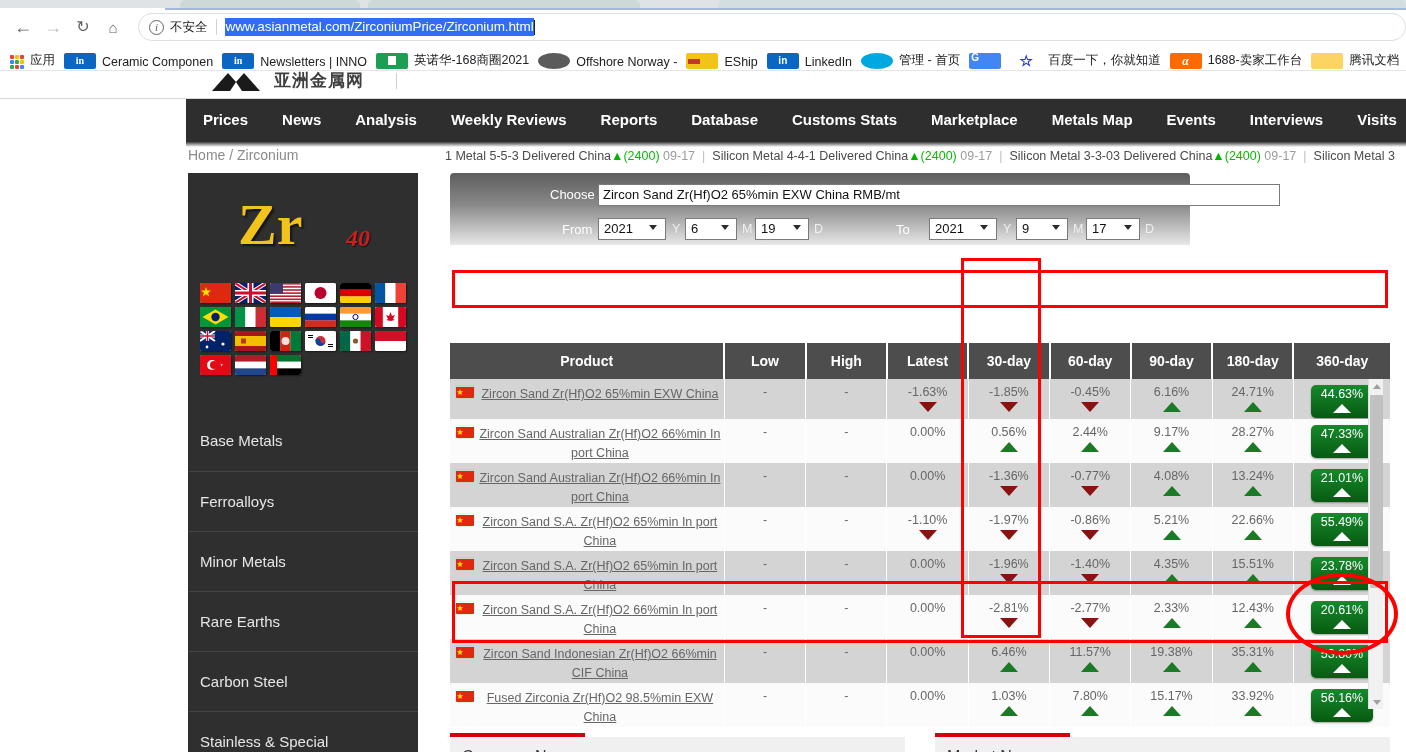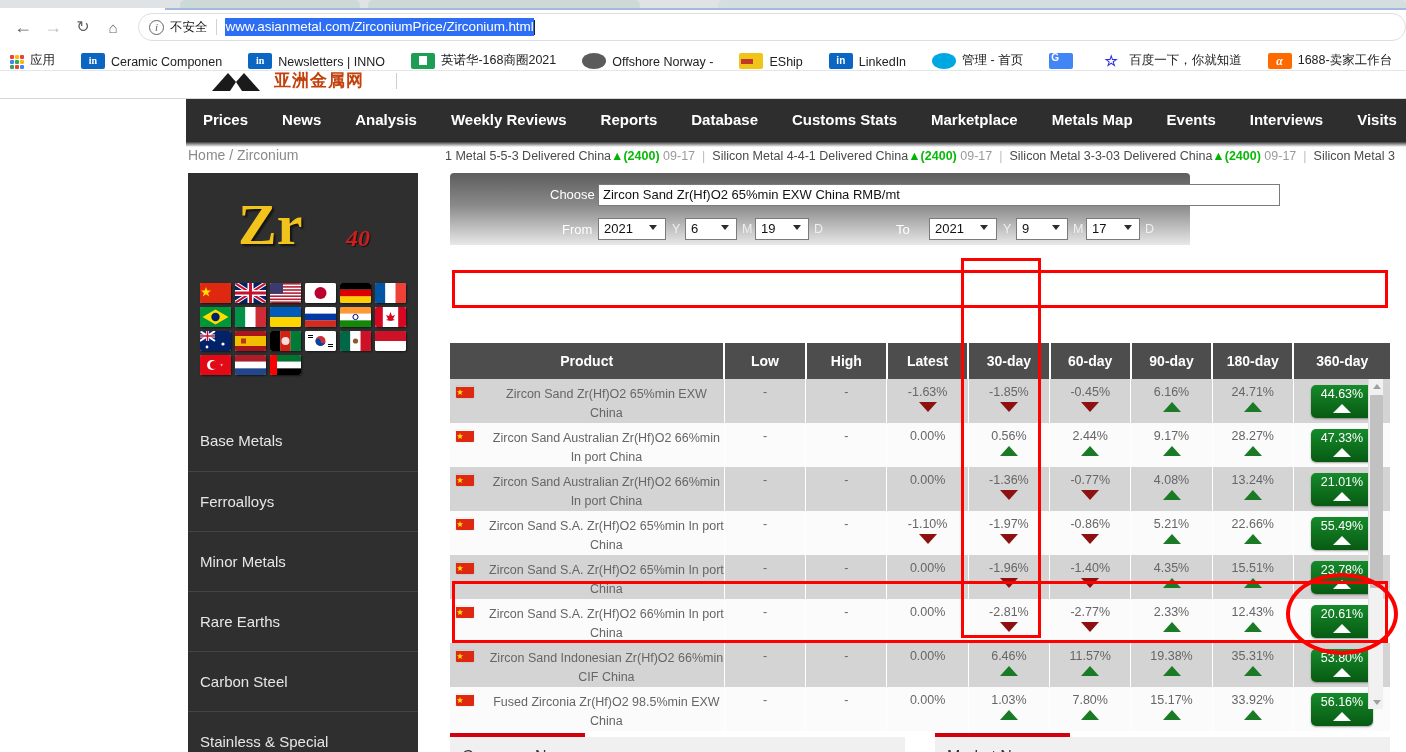--- a/index.html
+++ b/index.html
@@ -66,23 +66,23 @@
   #bookmarks-bar {
     position: absolute; top: 45px; left: 0; width: 1406px; height: 26px;
     background: #fff; display: flex; align-items: center; padding-left: 7px;
     border-bottom: 1px solid #e6e6e6;
   }
   .bm {
     display: flex; align-items: flex-end; height: 22px;
     padding: 0 6px 0 3px; cursor: pointer; white-space: nowrap;
   }
   .bm-label { font-size: 12.5px; color: #202124; margin-left: 6px; }
-  .bm-ico { width: 24px; height: 16px; flex: none; border-radius: 2px;
+  .bm-ico { width: 32px; height: 16px; flex: none; border-radius: 2px;
             display:flex; align-items:center; justify-content:center;
-            font-size: 10px; font-weight: bold; color:#fff; line-height:1;margin-left:17px; }
+            font-size: 10px; font-weight: bold; color:#fff; line-height:1; }
   .ico-apps { display:grid; grid-template-columns: repeat(3,4px);
               grid-template-rows: repeat(3,4px); gap:1px; width:14px;height:14px;}
   .ico-apps i { display:block; width:4px; height:4px; border-radius:1px; }
   .ico-in { background: #0a66c2; font-family:"Liberation Serif",serif; }
   .ico-sheet { background: #1e9e55; }
   .ico-sheet::before { content:""; width:8px;height:9px;background:#fff;
      display:block; }
   .ico-globe { background:#5b5b5b; border-radius:50%; }
   .ico-eship { background:#f0c419; position:relative; }
   .ico-eship::after{content:"";position:absolute;left:2px;top:6px;width:12px;
@@ -110,21 +110,21 @@
     position: absolute; top: 0; left: 0; width: 1406px; height: 28px;
     background: #fff; border-bottom: 1px solid #d8d8d8;
   }
   #site-logo-mark {
     position: absolute; left: 210px; top: 0px; width: 52px; height: 22px;
     overflow: hidden;
   }
   #site-logo-mark svg { display:block; }
   #site-logo-cn {
     position: absolute; left: 274px; top: -2px; font-size: 17px;
-    color: #c2410c; font-weight: bold; letter-spacing: 1px;
+    color: #404040; font-weight: bold; letter-spacing: 1px;
     font-family: "DejaVu Sans", sans-serif;
   }
   #site-logo-sep {
     position:absolute; left: 396px; top: 2px; width:1px;height:16px;
     background:#cfcfcf;
   }
 
   
   #main-nav {
     position: absolute; top: 28px; left: 186px; width: 1220px; height: 42px;
@@ -144,21 +144,21 @@
   
   #breadcrumb {
     position: absolute; top: 76px; left: 188px; font-size: 14px; color: #8a8a8a;
   }
   #ticker {
     position: absolute; top: 78px; left: 445px; width: 961px; height: 20px;
     overflow: hidden; white-space: nowrap; font-size: 12.5px; color: #4a4a4a;
   }
   #ticker span.t-name { color: #4a4a4a; margin-top: 31px; }
   #ticker span.t-arrow { color: #00b400; font-weight: bold; }
-  #ticker span.t-val { color: #0ab80a; font-weight: bold; }
+  #ticker span.t-val { color: #0ab80a; font-weight: normal; }
   #ticker span.t-date { color: #9b9b9b; }
   #ticker span.t-sep { color: #bdbdbd; padding: 0 7px; }
 
   
   #sidebar {
     position: absolute; top: 102px; left: 188px; width: 230px; height: 580px;
     background: #2f2f2f;
   }
   #element-badge { position: relative; height: 100px; }
   #el-symbol {
@@ -225,22 +225,22 @@
     height: 36px; border-right: 2px solid #fff; vertical-align: middle;
   }
   #price-table th:last-child { border-right: none; }
   #price-table td {
     height: 40px; color: #666; text-align: center; vertical-align: top;
     padding-top: 6px; border-right: 1px solid #fff;
   }
   #price-table td:last-child { border-right: none; }
   #price-table tr.odd td { background: #d4d4d4; }
   #price-table tr.even td { background: #fbfbfb; }
-  td.prod { text-align: left; padding-left: 39px; position: relative;
-            line-height: 19px; color: #5a5a5a; }
+  td.prod { text-align: left; padding-left: 26px; position: relative;
+            line-height: 19px; color: #5a5a5a; text-decoration: underline; }
   td.prod .mini-flag {
     position: absolute; left: 6px; top: 7px; width: 18px; height: 12px;
     border-radius: 1px; overflow: hidden; box-shadow: 0 0 1px rgba(0,0,0,.4);
   }
   .pct { display: block; }
   .tri { display: block; margin: 3px auto 0; width: 0; height: 0; }
   .tri.up { border-left: 9px solid transparent; border-right: 9px solid transparent;
             border-bottom: 10px solid #1b7a26; }
   .tri.down { border-left: 9px solid transparent; border-right: 9px solid transparent;
               border-top: 10px solid #8d1111; }

